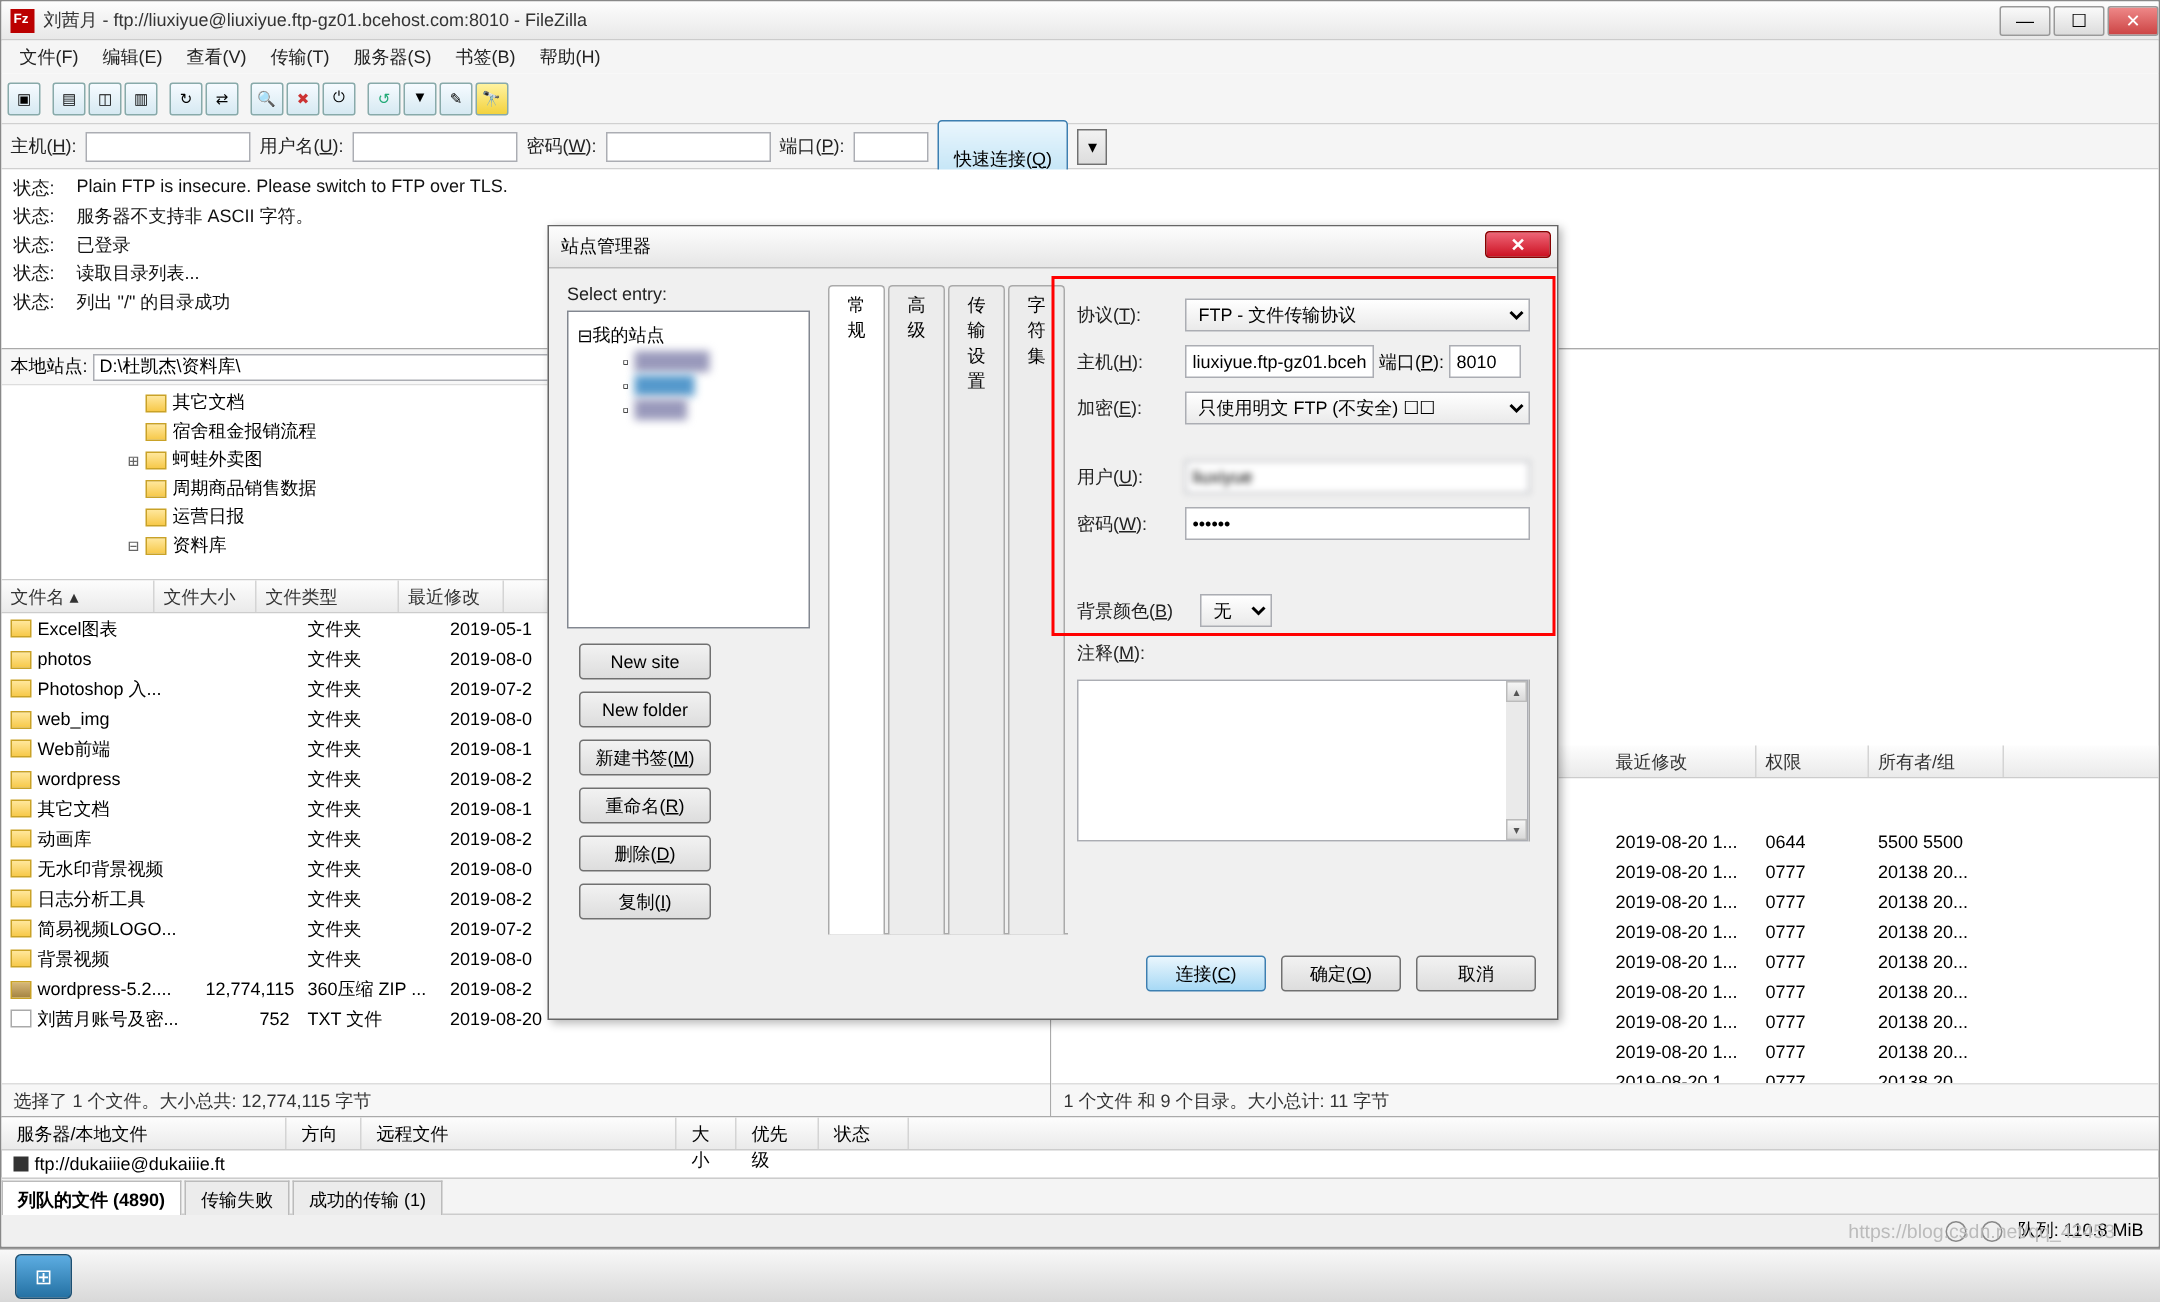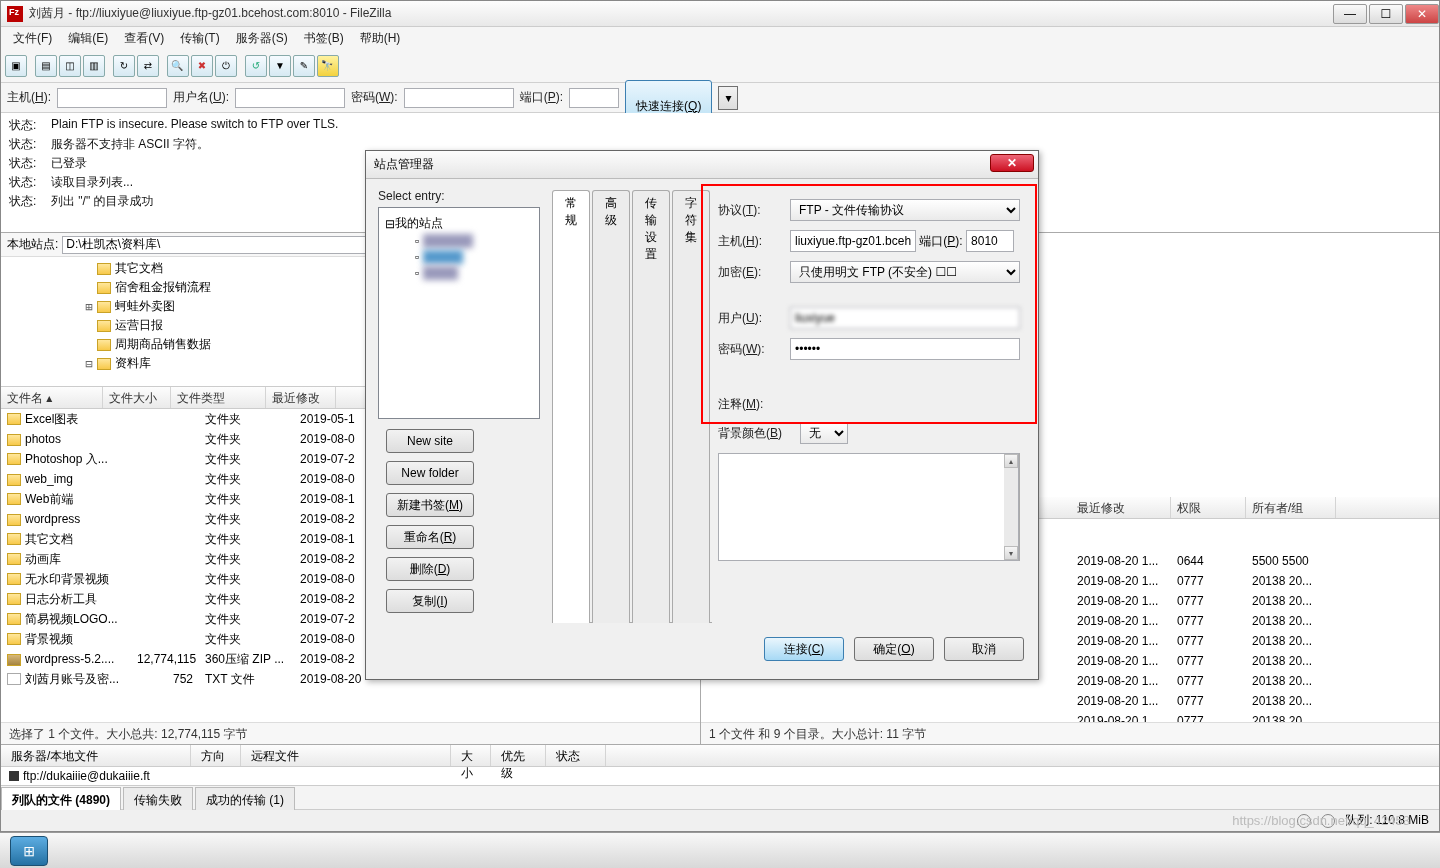--- a/index.html
+++ b/index.html
@@ -201,26 +201,26 @@
             <span>宿舍租金报销流程</span>
           </div>
           <div class="node" style="padding-left: 80px;">
             <span class="exp">⊞</span>
             <span class="fold-ic"></span>
             <span>蚵蛙外卖图</span>
           </div>
           <div class="node" style="padding-left: 80px;">
             <span class="exp"></span>
             <span class="fold-ic"></span>
+            <span>周期商品销售数据</span>
+          </div>
+          <div class="node" style="padding-left: 80px;">
+            <span class="exp"></span>
+            <span class="fold-ic"></span>
             <span>运营日报</span>
-          </div>
-          <div class="node" style="padding-left: 80px;">
-            <span class="exp"></span>
-            <span class="fold-ic"></span>
-            <span>周期商品销售数据</span>
           </div>
           <div class="node" style="padding-left: 80px;">
             <span class="exp">⊟</span>
             <span class="fold-ic"></span>
             <span>资料库</span>
           </div>
         </div>
       <div class="list-hdr" id="local-hdr">
           <div class="col" style="width: 102px;">文件名 ▴</div>
           <div class="col" style="width: 68px;">文件大小</div>
@@ -456,25 +456,25 @@
         <div class="frow">
             <label>用户(<u>U</u>):</label>
             <input style="width: 230px; filter: blur(2px);" value="liuxiyue">
           </div>
         <div class="frow">
             <label>密码(<u>W</u>):</label>
             <input style="width: 230px;" value="••••••">
           </div>
         <div style="height:18px"></div>
         <div class="frow">
-            <label>注释(<u>M</u>):</label>
-          </div>
-        <div class="frow">
             <label style="width:82px">背景颜色(<u>B</u>)</label>
             <select style="width:48px"><option>无</option></select>
+          </div>
+        <div class="frow">
+            <label>注释(<u>M</u>):</label>
           </div>
         <div class="annot-box" style="height:108px">
           <textarea style="padding-right: 16px;"></textarea>
           <div class="scroll-stub">
               <div>▴</div>
               <div>▾</div>
             </div>
         </div>
       </div>
     </div>

